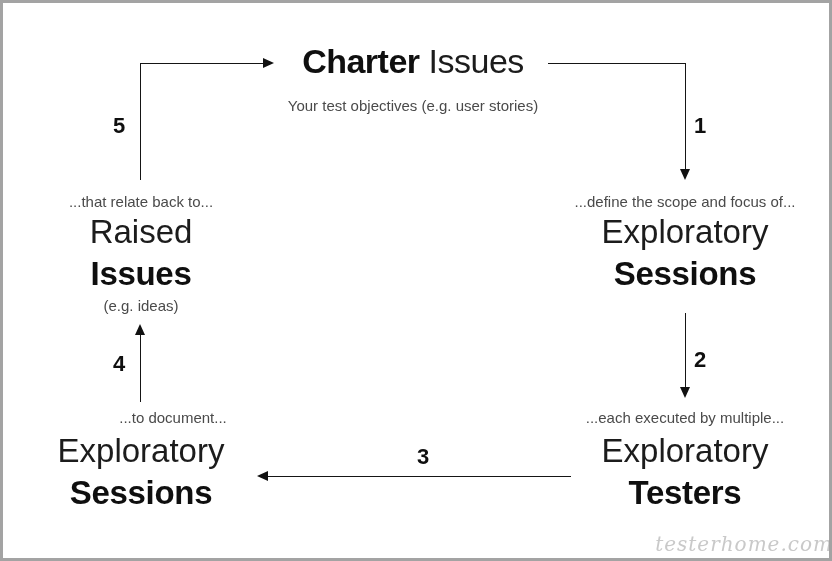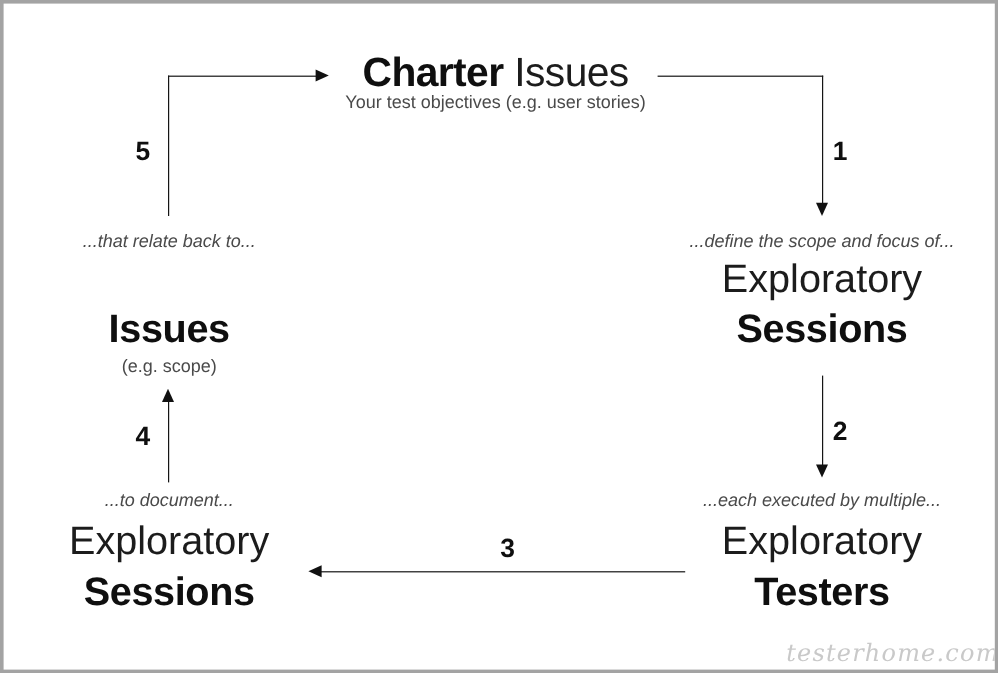--- a/index.html
+++ b/index.html
@@ -7,21 +7,21 @@
     position:relative; width:832px; height:561px; box-sizing:border-box;
     background:#ffffff; border:3px solid #a3a3a3; overflow:hidden;
     font-family:"Liberation Sans","DejaVu Sans",sans-serif; color:#141414;
   }
   .abs { position:absolute; }
   .node-title { font-size:34px; line-height:1.2; letter-spacing:-0.5px; text-align:center; white-space:nowrap; }
   .w-bold  { font-weight:800; color:#0f0f0f; }
   .w-light { font-weight:300; color:#1c1c1c; }
   .heading-light { font-size:33px; font-weight:300; line-height:1; color:#1c1c1c; text-align:center; white-space:nowrap; }
   .heading-bold  { font-size:33px; font-weight:800; line-height:1; color:#0f0f0f; text-align:center; white-space:nowrap; letter-spacing:-0.3px; }
-  .caption { font-size:15px; color:#4a4a4a; font-weight:400; text-align:center; white-space:nowrap;font-style:italic; }
+  .caption { font-size:15px; color:#4a4a4a; font-weight:400; text-align:center; white-space:nowrap; }
   .subtitle { font-size:15px; color:#4a4a4a; text-align:center; white-space:nowrap; }
   .num { font-size:22px; font-weight:800; color:#0f0f0f; text-align:center; }
   .col-left  { left:0;   width:276px; }
   .col-right { left:532px; width:300px; }
   .col-mid   { left:250px; width:320px; }
   .hline { height:1.5px; background:#151515; }
   .vline { width:1.5px;  background:#151515; }
   .ah-down  { width:0; height:0; border-left:5.5px solid transparent; border-right:5.5px solid transparent; border-top:11px solid #111; }
   .ah-up    { width:0; height:0; border-left:5.5px solid transparent; border-right:5.5px solid transparent; border-bottom:11px solid #111; }
   .ah-left  { width:0; height:0; border-top:5.5px solid transparent; border-bottom:5.5px solid transparent; border-right:11px solid #111; }
@@ -33,21 +33,21 @@
   }
 </style>
 </head>
 <body>
 
 <div class="stage">
 
   <div class="abs col-mid node-title" style="top:38px;">
     <span class="w-bold">Charter</span><span class="w-light gap">Issues</span>
   </div>
-  <div class="abs subtitle" style="left:230px; top:74px; width:360px;">Your test objectives (e.g. user stories)</div>
+  <div class="abs subtitle" style="left:230px; top:94px; width:360px;">Your test objectives (e.g. user stories)</div>
 
   <div class="abs hline" style="left:545px; top:59.5px; width:138px;"></div>
   <div class="abs vline" style="left:681.5px; top:59.5px; height:107px;"></div>
   <div class="abs ah-down" style="left:677px; top:166px;"></div>
   <div class="abs num" style="left:685px; top:110px; width:24px;">1</div>
   <div class="abs caption col-right" style="top:190px;">...define the scope and focus of...</div>
 
   <div class="abs heading-light col-right" style="top:212px;">Exploratory</div>
   <div class="abs heading-bold col-right" style="top:254px;">Sessions</div>
 
@@ -56,31 +56,32 @@
   <div class="abs num" style="left:685px; top:344px; width:24px;">2</div>
   <div class="abs caption col-right" style="top:406px;">...each executed by multiple...</div>
 
   <div class="abs heading-light col-right" style="top:431px;">Exploratory</div>
   <div class="abs heading-bold col-right" style="top:473px;">Testers</div>
 
   <div class="abs hline" style="left:264px; top:472.5px; width:304px;"></div>
   <div class="abs ah-left" style="left:254px; top:468px;"></div>
   <div class="abs num" style="left:405px; top:441px; width:30px;">3</div>
 
-  <div class="abs caption col-left" style="top:406px;">...to document...</div>
+  <div class="abs caption col-left" style="top:406px;padding-left:32px;">...to document...</div>
   <div class="abs heading-light col-left" style="top:431px;">Exploratory</div>
   <div class="abs heading-bold col-left" style="top:473px;">Sessions</div>
 
   <div class="abs vline" style="left:136.5px; top:332px; height:67px;"></div>
   <div class="abs ah-up" style="left:132px; top:321px;"></div>
   <div class="abs num" style="left:105px; top:348px; width:22px;">4</div>
 
   <div class="abs caption col-left" style="top:190px;">...that relate back to...</div>
+  <div class="abs heading-light col-left" style="top:212px;">Raised</div>
   <div class="abs heading-bold col-left" style="top:254px;">Issues</div>
-  <div class="abs subtitle col-left" style="top:294px;">(e.g. scope)</div>
+  <div class="abs subtitle col-left" style="top:294px;">(e.g. ideas)</div>
 
   <div class="abs vline" style="left:136.5px; top:60px; height:117px;"></div>
   <div class="abs hline" style="left:136.5px; top:59.5px; width:125px;"></div>
   <div class="abs ah-right" style="left:260px; top:55px;"></div>
   <div class="abs num" style="left:105px; top:110px; width:22px;">5</div>
 
   <div class="abs watermark">testerhome.com</div>
 
 </div>
 

